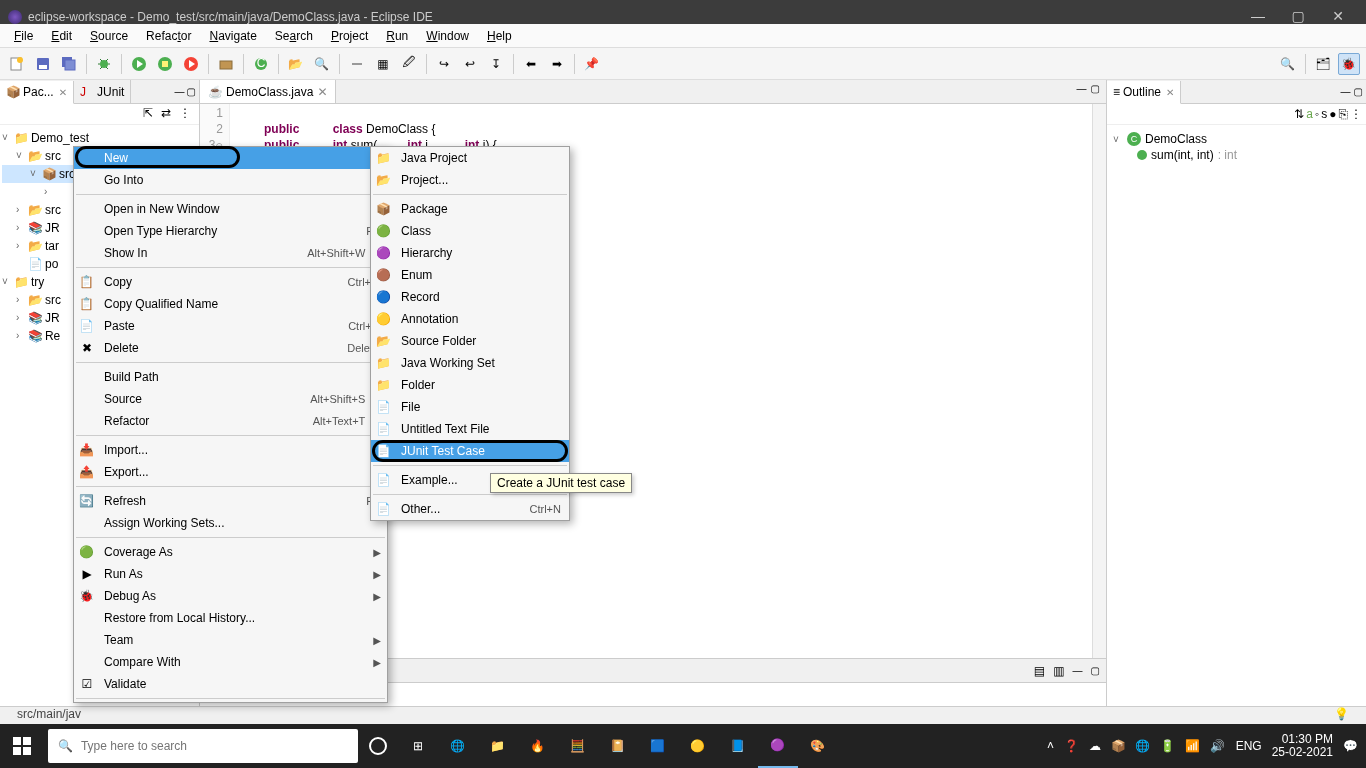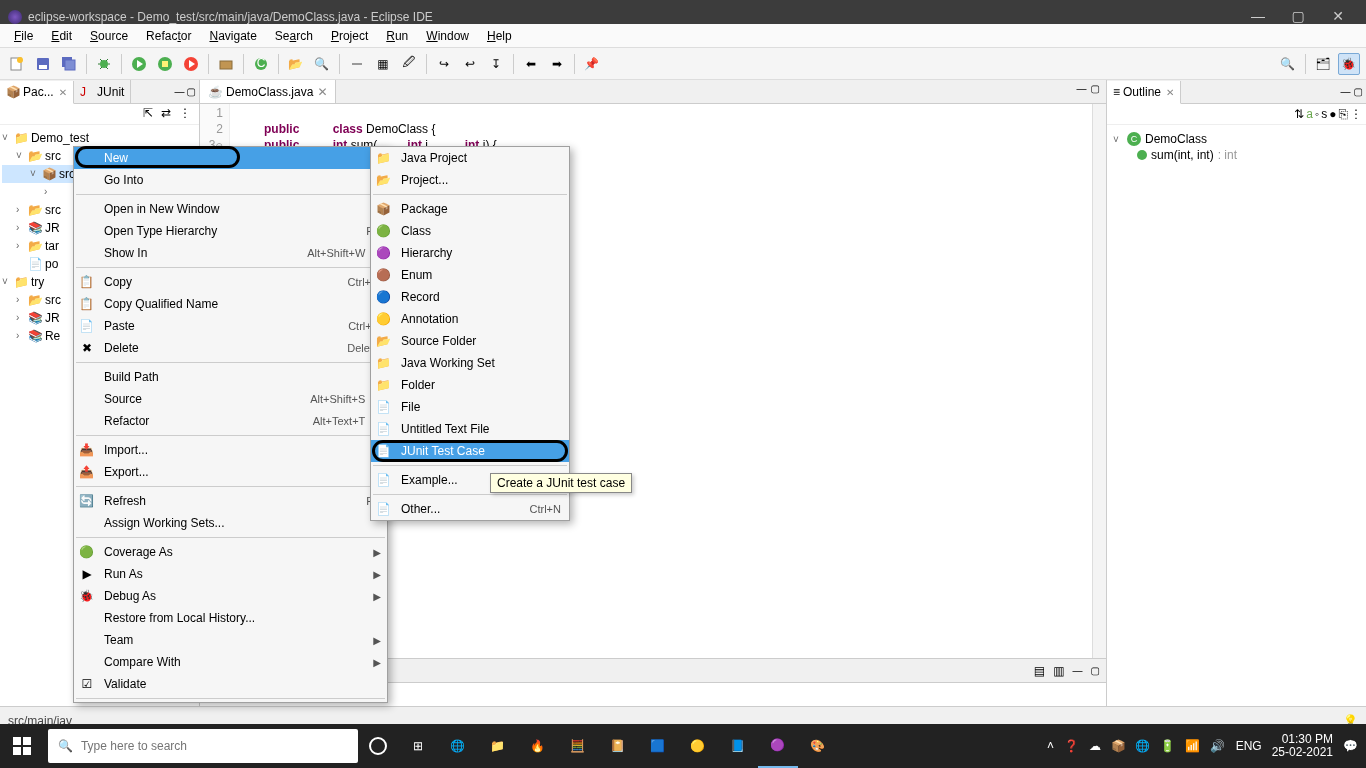--- a/index.html
+++ b/index.html
@@ -54,21 +54,21 @@
 .bottom-tabs { border-top: 1px solid #ccc; height: 48px; background: #fff; }
 .btabbar { display: flex; align-items: center; background: #f0f0f0; border-bottom: 1px solid #ccc; padding: 2px 6px; gap: 8px; height: 24px; }
 .btab { font-size: 11px; display:flex; align-items:center; gap:3px; }
 
 .right { width: 260px; border-left: 1px solid #ccc; background: #fff; display: flex; flex-direction: column; }
 .outline-tb { display: flex; justify-content: flex-end; padding: 3px 4px; border-bottom: 1px solid #eee; gap: 2px; }
 .outline-body { padding: 6px; font-size: 12px; }
 .outline-body .orow { display: flex; align-items: center; gap: 4px; padding: 1px 0; }
 
 
-.statusbar { background: #f0f0f0; border-top: 1px solid #ccc; height: 22px; display: flex; align-items: flex-end; padding: 0 8px; font-size: 11px; color: #444; }
+.statusbar { background: #f0f0f0; border-top: 1px solid #ccc; height: 22px; display: flex; align-items: flex-start; padding: 0 17px; font-size: 11px; color: #444; }
 .statusbar .spacer { flex: 1; }
 
 
 .taskbar { background: #222; height: 44px; display: flex; align-items: center; position: absolute; bottom: 0; left: 0; right: 0; }
 .start { width: 44px; height: 44px; display: flex; align-items: center; justify-content: center; }
 .search { flex: 0 0 310px; height: 34px; background: #fff; display: flex; align-items: center; padding: 0 10px; gap: 8px; color: #777; border-radius: 2px; margin-left: 4px; }
 .search input { border: none; outline: none; flex:1; font-size: 12px; color:#333; }
 .tray { margin-left: auto; display: flex; align-items: center; color: #fff; font-size: 11px; gap: 10px; padding-right: 8px; }
 .tray .clock { text-align: right; line-height: 13px; }
 .tb-icon { width: 40px; height: 44px; display:flex; align-items:center; justify-content:center; }

